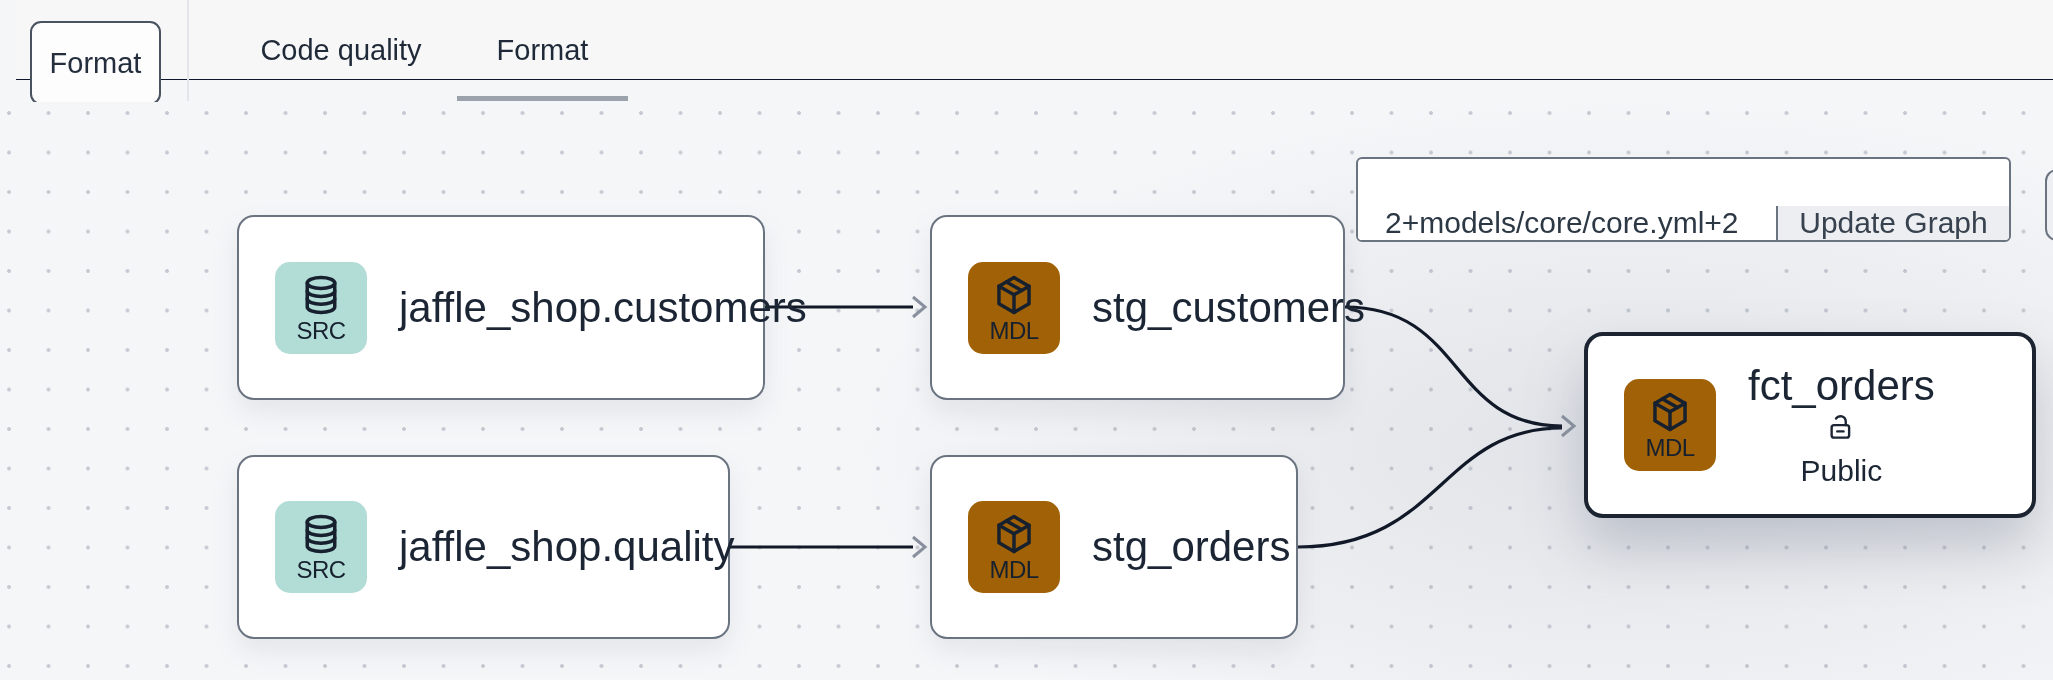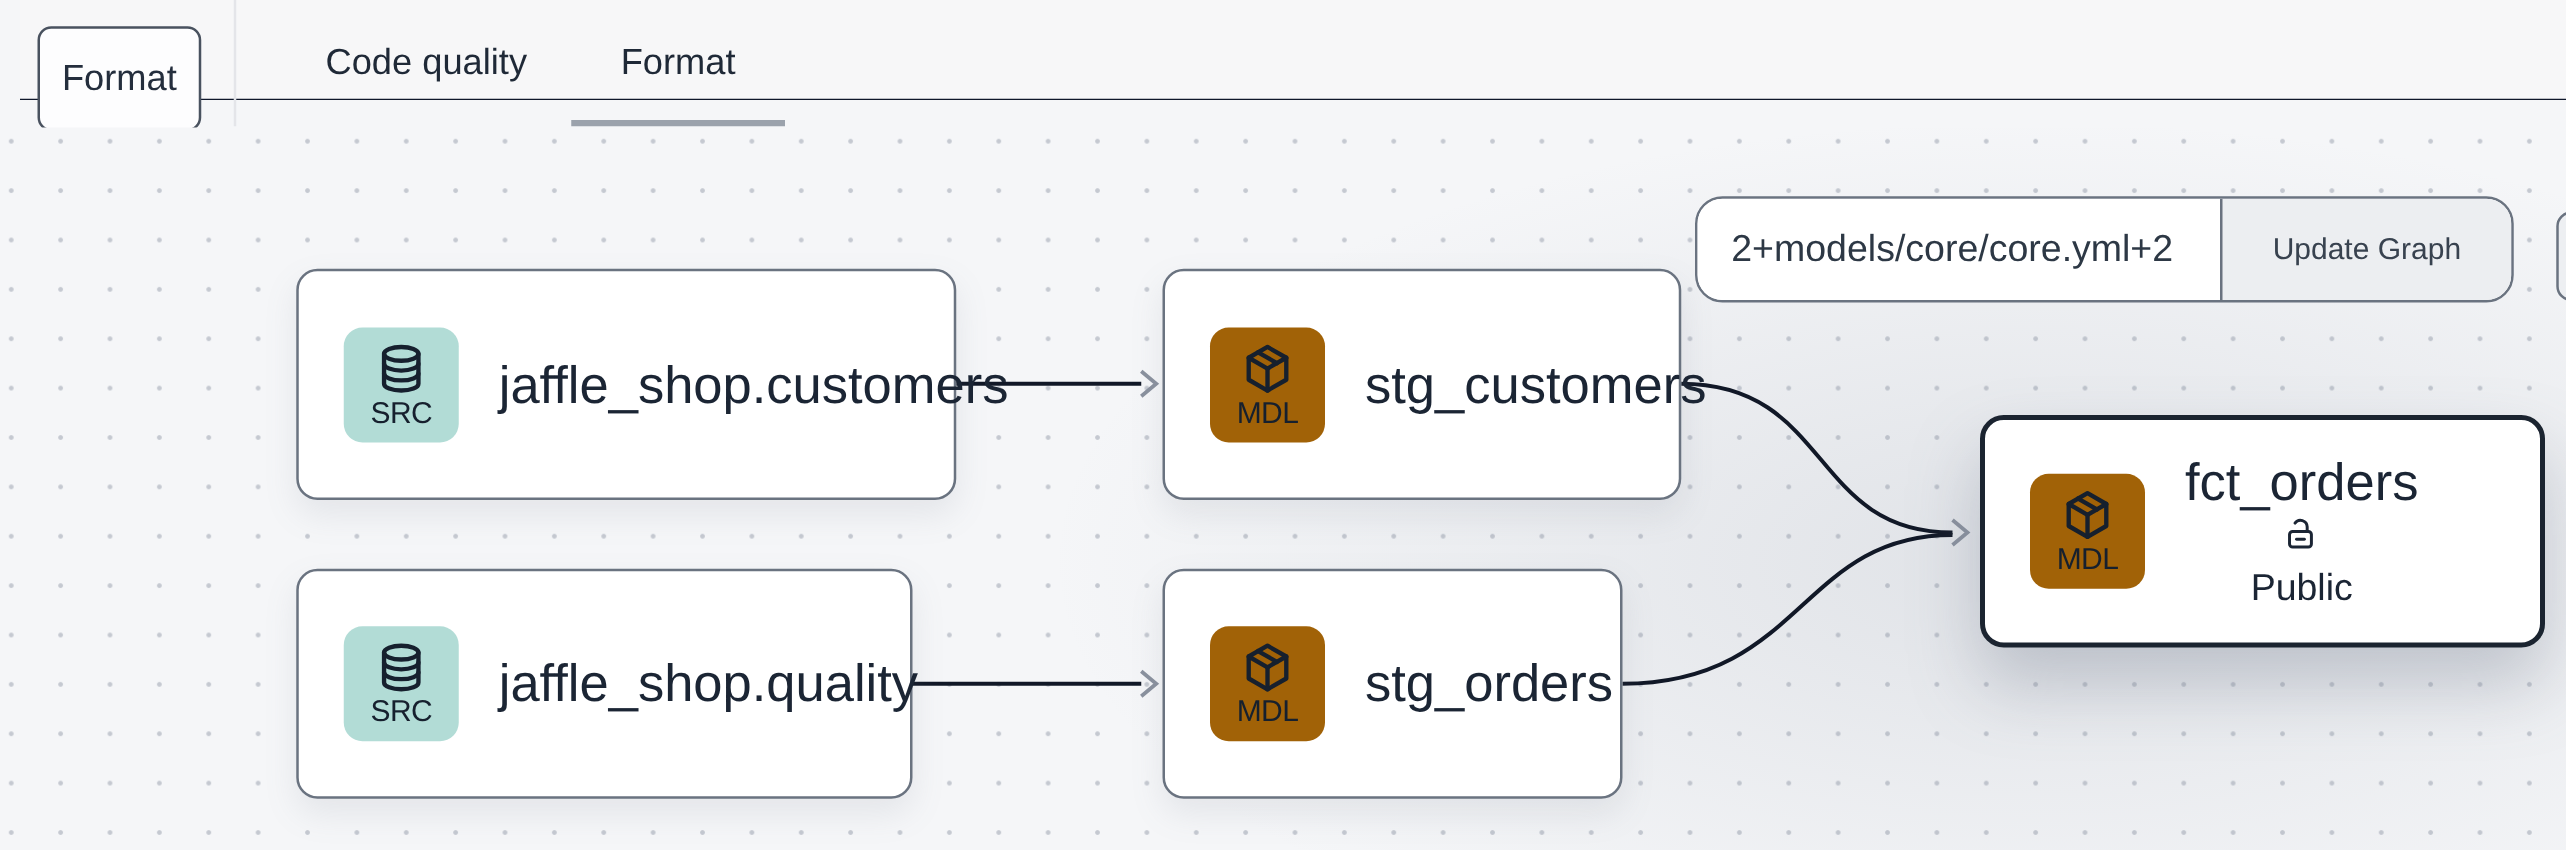--- a/index.html
+++ b/index.html
@@ -69,31 +69,32 @@
     font-size:24px; font-weight:500; color:#16202e; letter-spacing:-0.5px; line-height:1;
   }
   .node-title { font-size:42px; color:#1b2534; white-space:nowrap; }
   .node-text-col { display:flex; flex-direction:column; gap:2px; }
   .node-meta { display:flex; align-items:center; gap:12px; font-size:30px; color:#1b2534;flex-direction:column; }
   .node-meta svg { display:block; }
 
   
   .selector-group {
     position:absolute; left:1356px; top:55px; width:655px; height:85px;
-    border:2px solid #6a7380; border-radius:22px; display:flex; overflow:hidden;
+    border:2px solid #6a7380; border-radius:6px; display:flex; overflow:hidden;
     background:#ffffff;
+    align-items:flex-end;
   }
   .selector-input {
     flex:1 1 auto; min-width:0; border:none; outline:none; background:#ffffff;
     font-family:"Liberation Sans", sans-serif; font-size:30px; color:#2d3845;
     padding:0 20px 0 27px;
   }
   .update-graph-btn {
     flex:0 0 233px; border:none; border-left:2px solid #6a7380; background:#eceef1;
-    font-family:"Liberation Sans", sans-serif; font-size:24px; color:#38424f;
+    font-family:"Liberation Sans", sans-serif; font-size:30px; color:#38424f;
     display:flex; align-items:center; justify-content:center; cursor:pointer;
   }
   .cropped-btn {
     position:absolute; left:2045px; top:67px; width:46px; height:72px;
     border:2px solid #6a7380; border-radius:12px; background:#edeff2;
   }
 </style>
 </head>
 <body>
 

